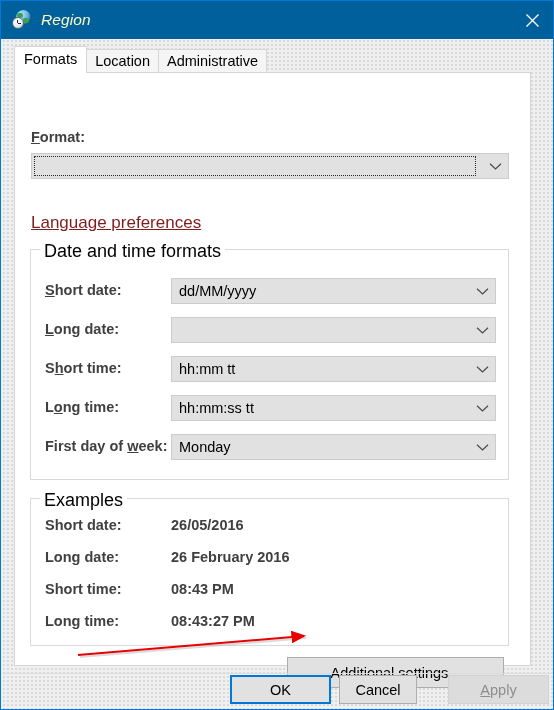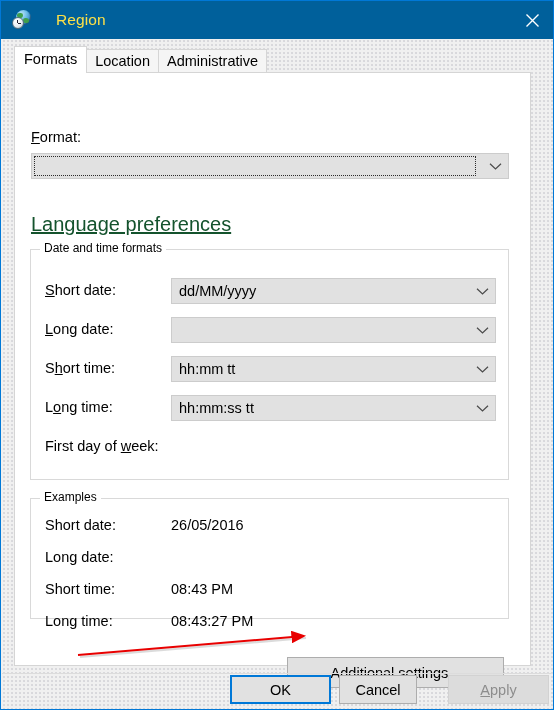--- a/index.html
+++ b/index.html
@@ -84,25 +84,26 @@
     background: #223;
   }
   .clockface::after {
     content: "";
     position: absolute;
     left: 5px; top: 5px;
     width: 3px; height: 1px;
     background: #223;
   }
   #title-text {
-    color: #fde047;
+    color: #fef9c3;
     font-size: 15.5px;
-    margin-left: 24px;
+    margin-left: 9px;
     letter-spacing: 0.1px;
     white-space: nowrap;
+    font-style: italic;
   }
   #close-button {
     position: absolute;
     right: 0; top: 0;
     width: 46px; height: 38px;
     display: flex;
     align-items: center;
     justify-content: center;
     cursor: default;
   }
@@ -160,22 +161,23 @@
     width: 517px;
     height: 594px;
     box-sizing: border-box;
     background: #ffffff;
     border: 1px solid #d5d5d5;
   }
 
   .lbl {
     position: absolute;
     font-size: 14.5px;
-    color: #000000;
-    white-space: nowrap;
+    color: #404040;
+    white-space: nowrap;
+    font-weight: bold;
   }
   .u { text-decoration: underline; }
 
   
   .combo {
     position: absolute;
     box-sizing: border-box;
     height: 26px;
     background: #e1e1e1;
     border: 1px solid #cccccc;
@@ -207,30 +209,30 @@
   .group {
     position: absolute;
     box-sizing: border-box;
     border: 1px solid #d9d9d9;
   }
   .group > .grouptitle {
     position: absolute;
     top: -9px; left: 9px;
     background: #ffffff;
     padding: 0 4px;
-    font-size: 12px;
+    font-size: 18px;
     color: #000000;
     white-space: nowrap;
   }
 
   
   #lang-link {
     position: absolute;
-    font-size: 20px;
-    color: #14532d;
+    font-size: 17px;
+    color: #7f1d1d;
     text-decoration: underline;
     cursor: pointer;
     white-space: nowrap;
   }
 
   
   .btn {
     position: absolute;
     box-sizing: border-box;
     background: #e1e1e1;
@@ -349,29 +351,38 @@
         <div class="combo" style="left:140px; top:145px; width:325px;">
           <div class="ctext">hh:mm:ss tt</div>
           <div class="carrow">
             <svg width="13" height="9" viewBox="0 0 13 9" aria-hidden="true">
                 <path d="M1 1.8 L6.5 7 L12 1.8" stroke="#4a4a4a" stroke-width="1.2" fill="none"></path>
               </svg>
           </div>
         </div>
 
         <div class="lbl" style="left:14px; top:188px;">First day of <span class="u">w</span>eek:</div>
+        <div class="combo" style="left:140px; top:184px; width:325px;">
+          <div class="ctext">Monday</div>
+          <div class="carrow">
+            <svg width="13" height="9" viewBox="0 0 13 9" aria-hidden="true">
+                <path d="M1 1.8 L6.5 7 L12 1.8" stroke="#4a4a4a" stroke-width="1.2" fill="none"></path>
+              </svg>
+          </div>
+        </div>
       </div>
 
-      <div class="group" style="left:15px; top:425px; width:479px; height:121px;">
+      <div class="group" style="left:15px; top:425px; width:479px; height:148px;">
         <div class="grouptitle">Examples</div>
 
         <div class="lbl" style="left:14px; top:18px;">Short date:</div>
         <div class="lbl" style="left:140px; top:18px;">26/05/2016</div>
 
         <div class="lbl" style="left:14px; top:50px;">Long date:</div>
+        <div class="lbl" style="left:140px; top:50px;">26 February 2016</div>
 
         <div class="lbl" style="left:14px; top:82px;">Short time:</div>
         <div class="lbl" style="left:140px; top:82px;">08:43 PM</div>
 
         <div class="lbl" style="left:14px; top:114px;">Long time:</div>
         <div class="lbl" style="left:140px; top:114px;">08:43:27 PM</div>
       </div>
 
       <button class="btn" style="left:272px; top:584px; width:217px; height:31px;">
         <span>A<span class="u">d</span>ditional settings...</span>

